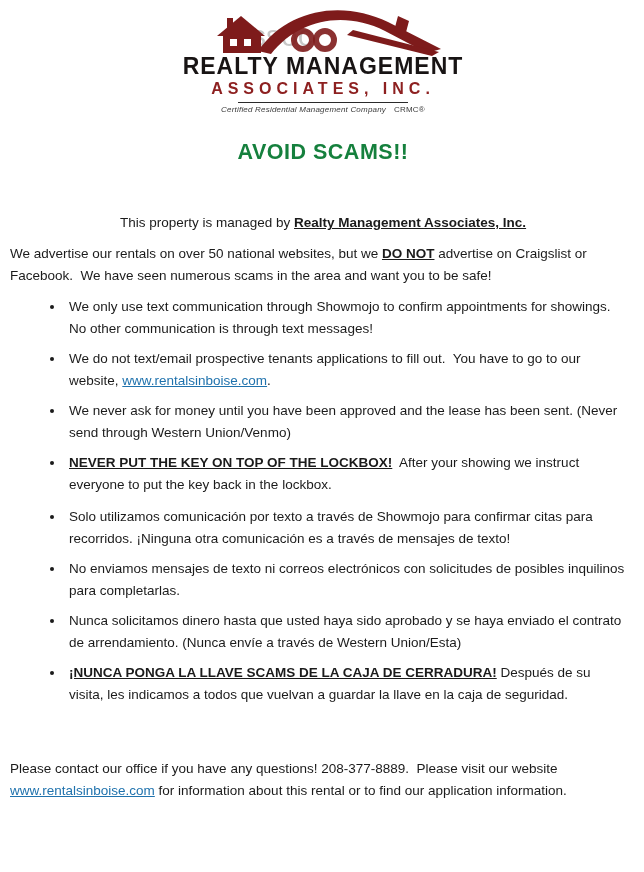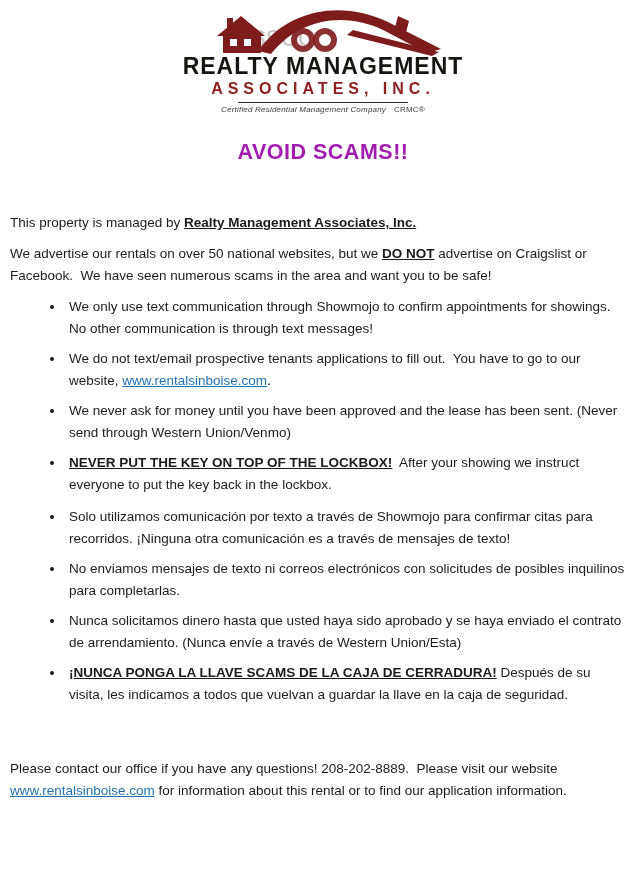--- a/index.html
+++ b/index.html
@@ -37,25 +37,25 @@
     font-size:8px; font-style:italic; color:#3a3a3a; letter-spacing:0.2px;
   }
   .tagline .crmc { font-style:normal; font-weight:400; margin-left:8px; }
 
   
   h1.avoid {
     margin:27px 0 0 0;
     text-align:center;
     font-size:21.5px; font-weight:700;
     letter-spacing:0.5px;
-    color:#a21caf;
+    color:#15803d;
   }
 
   
-  .intro   { margin-top:49px; }
+  .intro   { margin-top:49px;text-align:center; }
   .warn    { margin-top:9px; }
   ul.blist { margin:9px 0 0 0; padding-left:47px; }
   ul.blist li { margin:8px; padding-left:4px; white-space:pre-wrap; }
 
   .es-intro { margin-top:33px; }
   .es-warn  { margin-top:8px; }
   ul.es     { margin-top:10px; }
 
   .contact  { margin-top:52px; }
 
@@ -110,15 +110,15 @@
 
 
 
   <ul class="blist es">
     <li><span>Solo utilizamos comunicación por texto a través de Showmojo para confirmar citas para recorridos. ¡Ninguna otra comunicación es a través de mensajes de texto!</span></li>
     <li><span>No enviamos mensajes de texto ni correos electrónicos con solicitudes de posibles inquilinos para completarlas.</span></li>
     <li><span>Nunca solicitamos dinero hasta que usted haya sido aprobado y se haya enviado el contrato de arrendamiento. (Nunca envíe a través de Western Union/Esta)</span></li>
     <li><span class="bu">¡NUNCA PONGA LA LLAVE SCAMS DE LA CAJA DE CERRADURA!</span><span> Después de su visita, les indicamos a todos que vuelvan a guardar la llave en la caja de seguridad.</span></li>
   </ul>
 
-  <p class="contact"><span>Please contact our office if you have any questions! 208-202-8889.  Please visit our website </span><a class="link">www.rentalsinboise.com</a><span> for information about this rental or to find our application information.</span></p>
+  <p class="contact"><span>Please contact our office if you have any questions! 208-377-8889.  Please visit our website </span><a class="link">www.rentalsinboise.com</a><span> for information about this rental or to find our application information.</span></p>
 
 </div>
 
 </body></html>

